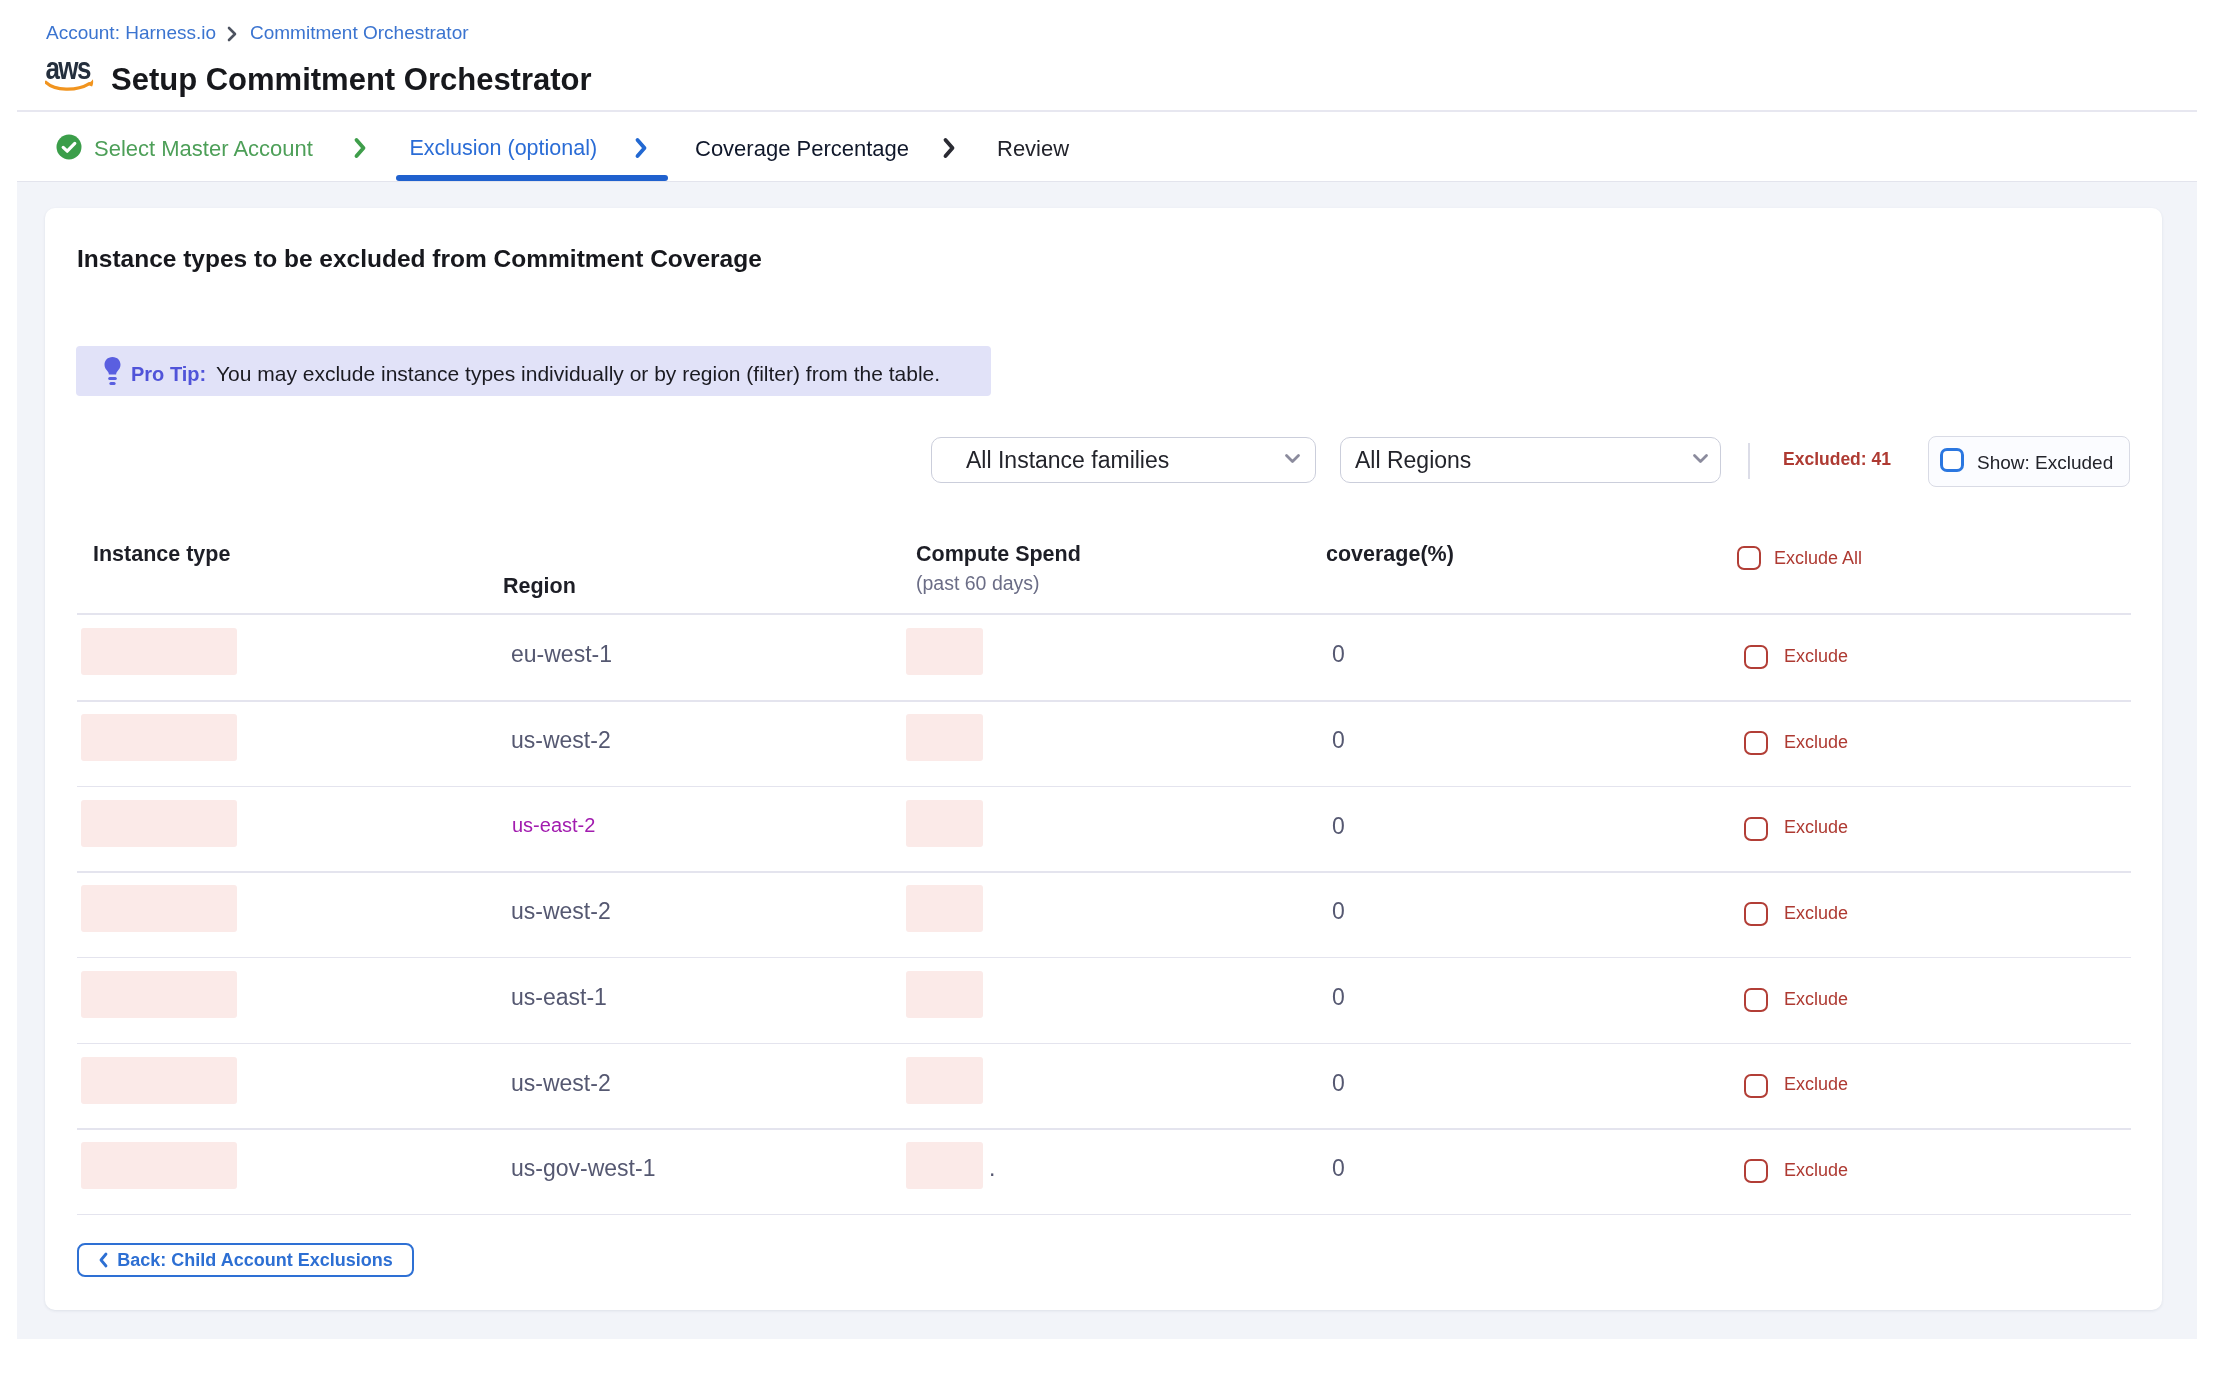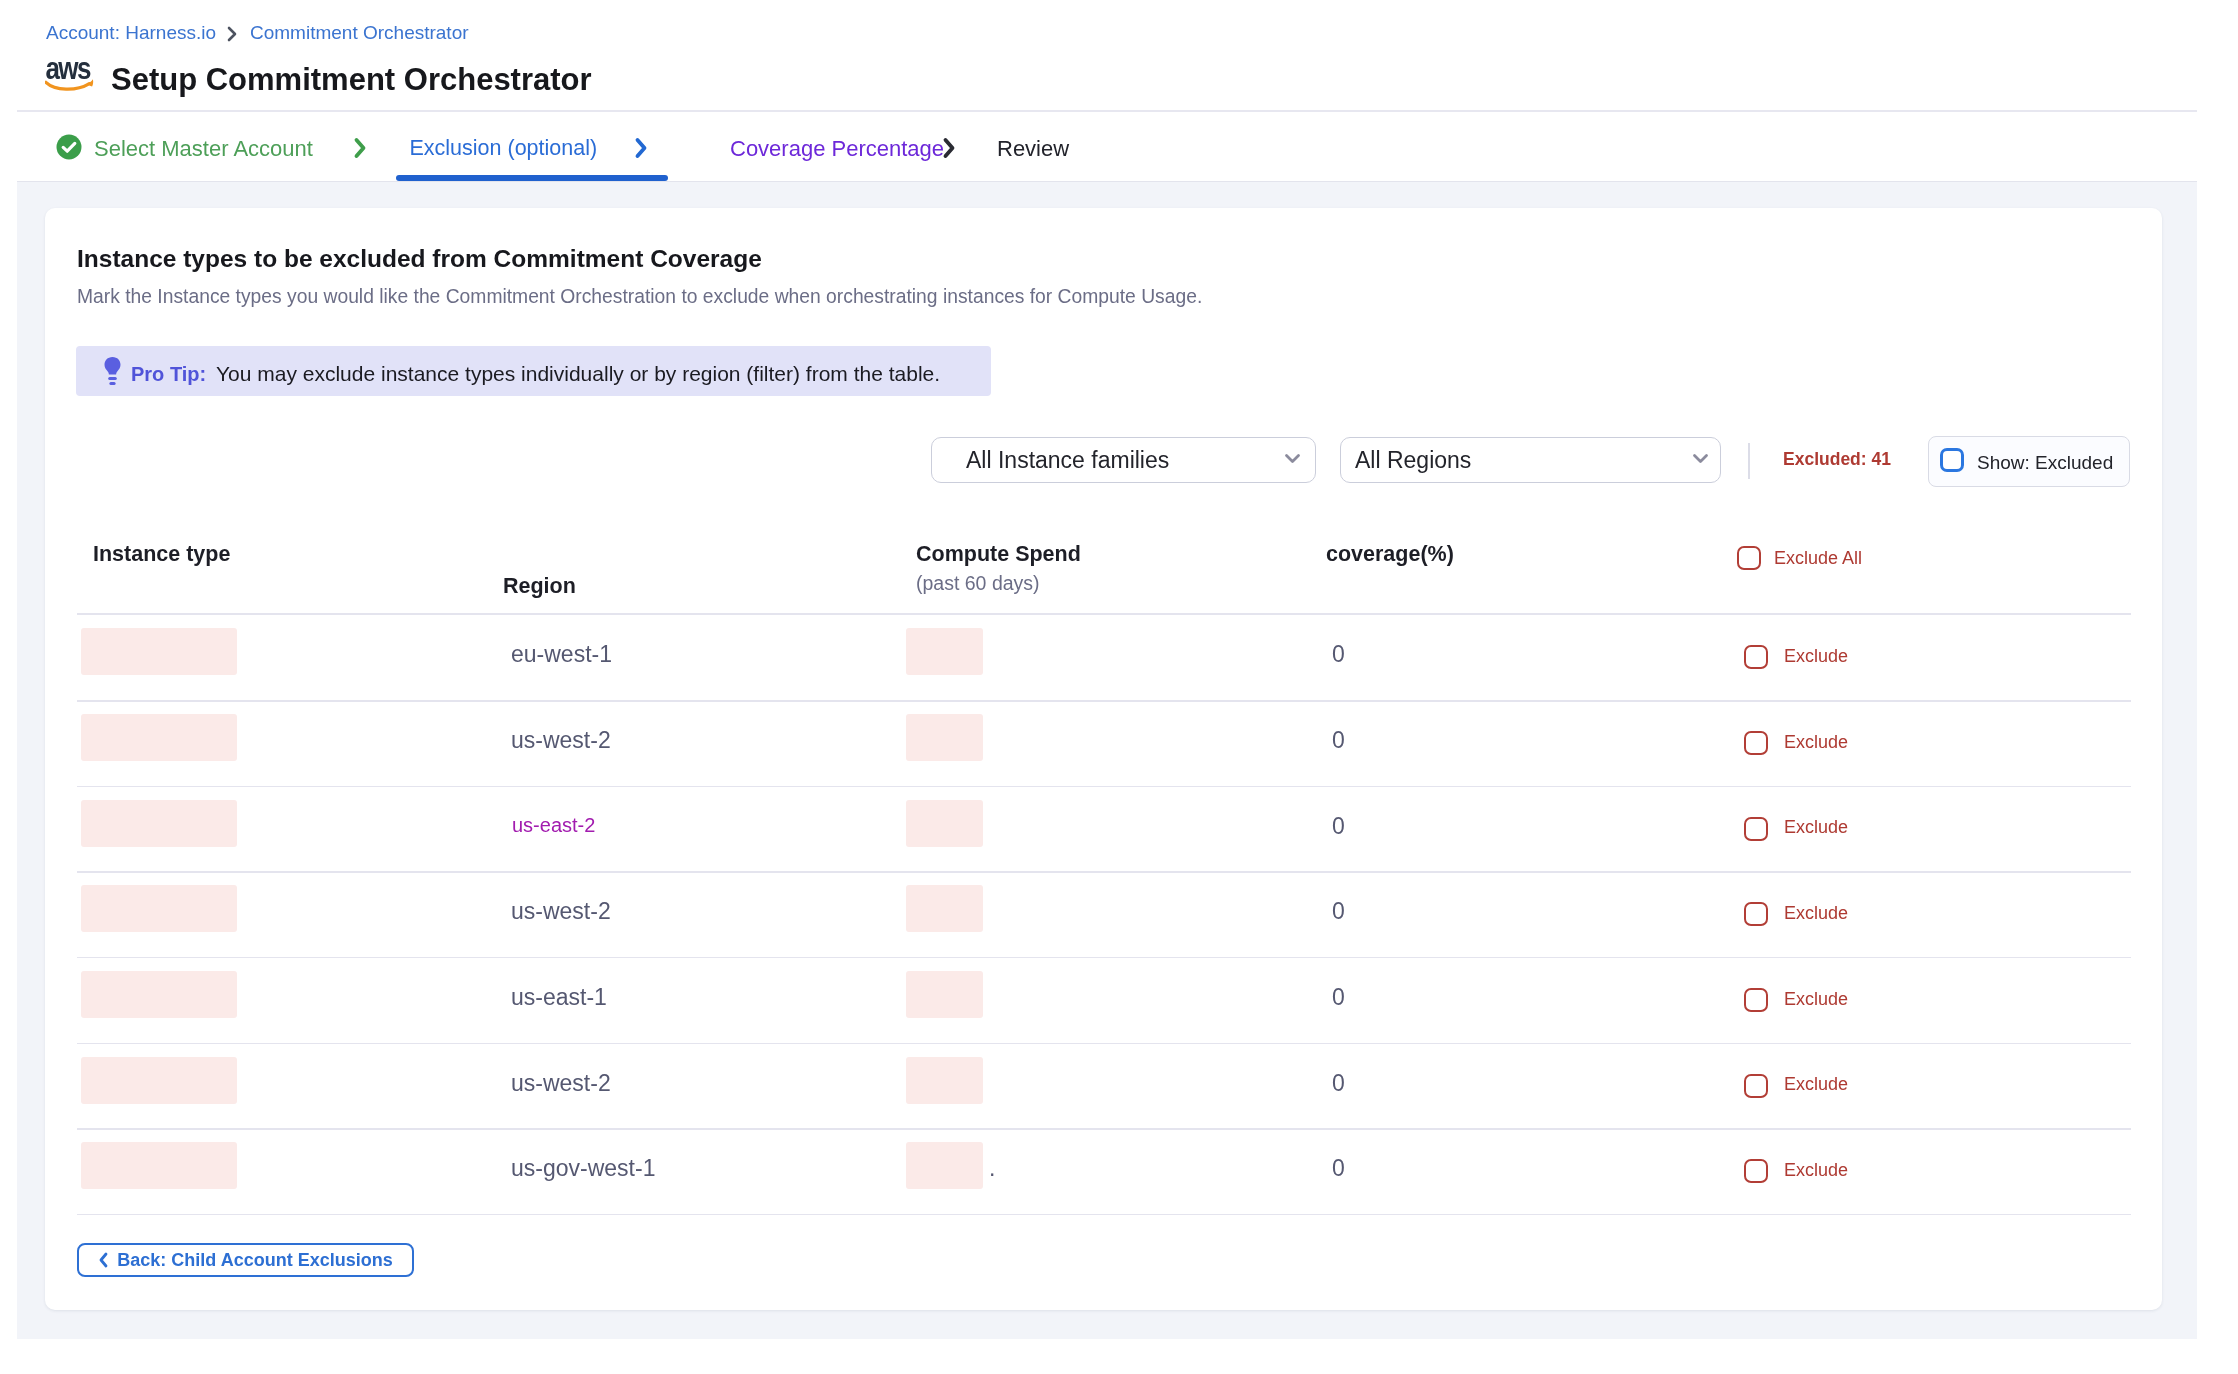--- a/index.html
+++ b/index.html
@@ -34,31 +34,30 @@
     <path d="M7.2 13.4 L11.2 17.2 L18.8 9.4" fill="none" stroke="#ffffff" stroke-width="3.2" stroke-linecap="round" stroke-linejoin="round"></path>
   </svg>
   <div class="txt" style="left:94px; top:138px; font-size:22px; color:#4d9f58;">Select Master Account</div>
   <svg class="abs" style="left:353px; top:137px;" width="14" height="22" viewBox="0 0 14 22">
       <path d="M3.5 3 L10.5 11 L3.5 19" fill="none" stroke="#3f9e4b" stroke-width="3.8" stroke-linecap="round" stroke-linejoin="round"></path>
     </svg>
   <div class="txt" style="left:409.5px; top:138.2px; font-size:21.5px; color:#2a6cd6;">Exclusion (optional)</div>
   <svg class="abs" style="left:634px; top:137px;" width="14" height="22" viewBox="0 0 14 22">
       <path d="M3.5 3 L10.5 11 L3.5 19" fill="none" stroke="#2268d2" stroke-width="3.8" stroke-linecap="round" stroke-linejoin="round"></path>
     </svg>
-  <div class="txt" style="left:730px; top:138px; font-size:22px; color:#6d28d9;">Coverage Percentage</div>
+  <div class="txt" style="left:695px; top:138px; font-size:22px; color:#0f172a;">Coverage Percentage</div>
   <svg class="abs" style="left:942px; top:137px;" width="14" height="22" viewBox="0 0 14 22">
       <path d="M3.5 3 L10.5 11 L3.5 19" fill="none" stroke="#2a2b33" stroke-width="3.8" stroke-linecap="round" stroke-linejoin="round"></path>
     </svg>
   <div class="txt" style="left:997px; top:138px; font-size:22px; color:#22232b;">Review</div>
   <div class="abs" style="left:396px; top:175px; width:272px; height:6px; border-radius:3px; background:#2061ce;"></div>
 
   <div class="abs" style="left:45px; top:208px; width:2117px; height:1102px; background:#ffffff; border-radius:10px; box-shadow:0 1px 3px rgba(40,60,90,0.10);"></div>
 
   <div class="txt" style="left:77px; top:246.6px; font-size:24.5px; font-weight:bold; color:#17181d;">Instance types to be excluded from Commitment Coverage</div>
-  <div class="txt" style="left:77px; top:286.6px; font-size:19.3px; color:#6b6d86;">Mark the Instance types you would like the Commitment Orchestration to exclude when orchestrating instances for Compute Usage.</div>
 
   <div class="abs" style="left:76px; top:346px; width:915px; height:50px; background:#e1e2f8; border-radius:4px;"></div>
   <svg class="abs" style="left:103px; top:356px;" width="19" height="31" viewBox="0 0 19 31">
     <path d="M9.5 1 C 4.5 1, 1.5 4.6, 1.5 8.8 C 1.5 11.4, 2.8 13.2, 4.2 14.8 C 5.3 16.1, 5.8 17.2, 5.9 18.6 L13.1 18.6 C 13.2 17.2, 13.7 16.1, 14.8 14.8 C 16.2 13.2, 17.5 11.4, 17.5 8.8 C 17.5 4.6, 14.5 1, 9.5 1 Z" fill="#5a5fe0"></path>
     <rect x="5.2" y="21" width="8.6" height="3" rx="1.5" fill="#5a5fe0"></rect>
     <rect x="6.4" y="26" width="6.2" height="3" rx="1.5" fill="#5a5fe0"></rect>
   </svg>
   <div class="txt" style="left:131px; top:364.1px; font-size:20px; font-weight:bold; color:#5053d9;">Pro Tip:</div>
   <div class="txt" style="left:216px; top:363.2px; font-size:21px; color:#1b1b22;">You may exclude instance types individually or by region (filter) from the table.</div>
 

